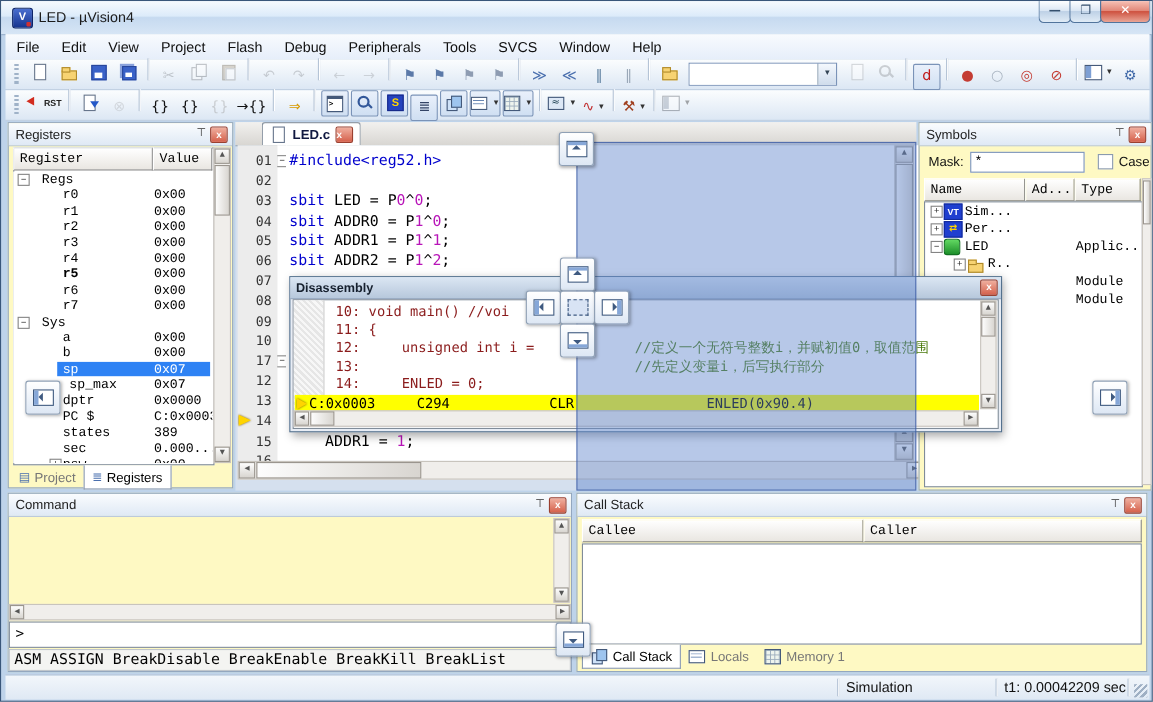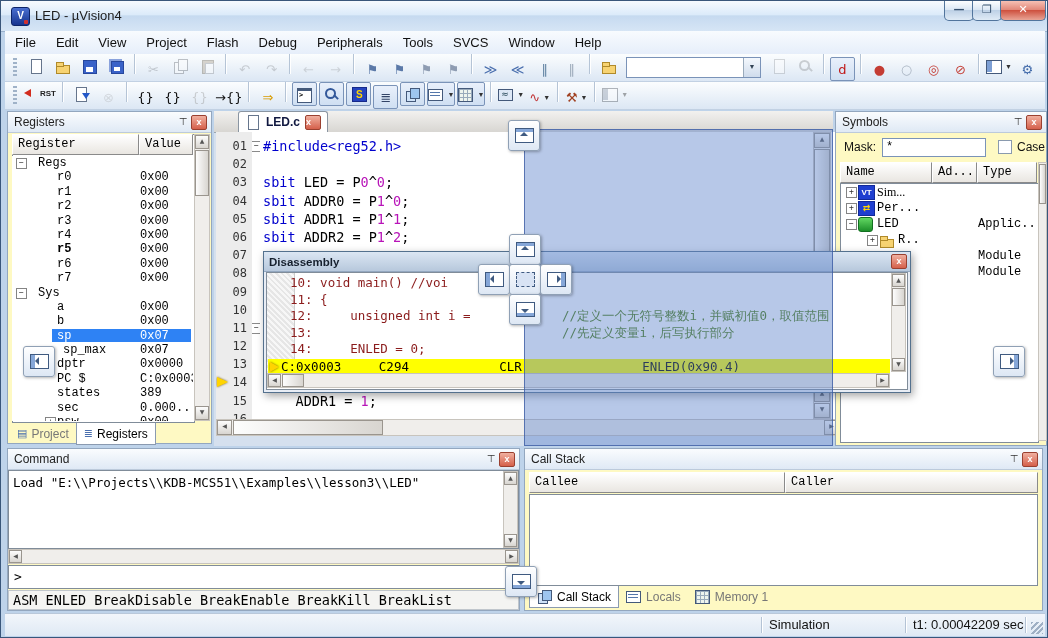--- a/index.html
+++ b/index.html
@@ -164,21 +164,21 @@
   #grip{position:absolute;right:2px;bottom:2px;width:12px;height:12px;
     background:repeating-linear-gradient(135deg,#9fb0c4 0 2px,transparent 2px 4px);}
   
   #disasm-window{position:absolute;left:262px;top:250px;width:648px;height:142px;z-index:40;
     background:#e8edf5;border:1px solid #54718e;box-shadow:2px 3px 8px rgba(0,0,0,.35);box-sizing:border-box;}
   #dis-title{height:19px;background:linear-gradient(#dbe6f3,#b7c8dc);border-bottom:1px solid #93a7bf;position:relative;}
   #dis-title .ptitle{font:bold 11.5px/19px "Liberation Sans",sans-serif;color:#16202e;padding-left:5px;}
   #dis-content{position:absolute;left:2px;top:20px;right:2px;bottom:2px;background:#fff;border:1px solid #808c99;}
   #dis-hatch{position:absolute;left:0;top:0;width:27px;bottom:16px;border-right:1px solid #ccc;
     background:repeating-linear-gradient(45deg,#e6e6e6 0 2px,#f7f7f7 2px 4px);}
-  #dis-rows{position:absolute;left:17px;top:2px;right:16px;height:84px;overflow:hidden;}
+  #dis-rows{position:absolute;left:32px;top:2px;right:16px;height:84px;overflow:hidden;}
   .dr{position:relative;height:16.6px;font:12.5px/16.6px "DejaVu Sans Mono",monospace;color:#8b1c1c;white-space:pre;padding-left:6px;}
   .dr .dcomment{position:absolute;left:278px;top:0;color:#4d7c0f;}
   #dis-cur{position:absolute;left:1px;right:17px;top:86px;height:16px;background:#ffff00;}
   #dis-cur .dtext{position:absolute;left:13px;top:0;font:12.5px/16px "DejaVu Sans Mono",monospace;color:#000;white-space:pre;}
   #dis-cur .cur-arrow{position:absolute;left:2px;top:3px;width:0;height:0;border-left:9px solid #ffd400;
     border-top:5px solid transparent;border-bottom:5px solid transparent;filter:drop-shadow(0 0 1px #7a5c00);}
   #dis-vscroll{right:1px;top:0;width:15px;bottom:17px;}
   #dis-hscroll{left:0;right:17px;bottom:1px;height:15px;}
   
   #dock-overlay{position:absolute;left:523px;top:128px;width:309px;height:317px;z-index:50;
@@ -462,21 +462,21 @@
         <div class="gl"><span>01</span></div>
         <div class="gl"><span>02</span></div>
         <div class="gl"><span>03</span></div>
         <div class="gl"><span>04</span></div>
         <div class="gl"><span>05</span></div>
         <div class="gl"><span>06</span></div>
         <div class="gl"><span>07</span></div>
         <div class="gl"><span>08</span></div>
         <div class="gl"><span>09</span></div>
         <div class="gl"><span>10</span></div>
-        <div class="gl"><span>11</span></div>
+        <div class="gl"><span>17</span></div>
         <div class="gl"><span>12</span></div>
         <div class="gl"><span>13</span></div>
         <div class="gl"><span>14</span><span class="cur-arrow"></span></div>
         <div class="gl"><span>15</span></div>
         <div class="gl"><span>16</span></div>
       </div>
     <div id="foldcol">
         <span class="foldbox" style="top: 9px;">−</span>
         <span class="foldbox" style="top: 191px;">−</span>
       </div>
@@ -523,21 +523,21 @@
       <span id="casebox"></span>
       <span id="caselab">Case Sens</span>
     </div>
     <div id="sym-thead">
       <span class="thcell" style="width:92px;">Name</span><span class="thcell" style="width:45px;">Ad...</span><span class="thcell" style="width:60px;">Type</span>
     </div>
     <div id="sym-body">
         <div class="srow">
           <span class="exp" style="left: 5px;">+</span>
           <span class="ci ci-vt" style="left: 17px;"></span>
-          <span class="sname" style="left: 36px; font-family: Liberation Serif, serif;">Sim...</span>
+          <span class="sname" style="left: 36px;">Sim...</span>
           <span class="stype"></span>
         </div>
         <div class="srow">
           <span class="exp" style="left: 5px;">+</span>
           <span class="ci ci-per" style="left: 17px;"></span>
           <span class="sname" style="left: 36px;">Per...</span>
           <span class="stype"></span>
         </div>
         <div class="srow">
           <span class="exp" style="left: 5px;">−</span>
@@ -564,35 +564,32 @@
       <span class="sthumb" style="left:0;top:1px;width:7px;height:40px;"></span>
     </div>
   </div>
 
   <div class="panel" id="command-panel">
     <div class="phead">
       <span class="ptitle">Command</span>
       <span class="phbtn ppin" style="right:20px;">⊤</span>
       <span class="phbtn pclose" style="right:4px;">x</span>
     </div>
-    <div class="whitebody" id="cmd-out">
-      <span class="txt">Load "E:\\Projects\\KDB-MCS51\\Examples\\lesson3\\LED"</span>
-    </div>
     <div class="sb" id="cmd-vscroll">
       <span class="sbtn" style="left:0;top:0;width:13px;height:13px;">▲</span>
       <span class="sbtn" style="left:0;bottom:0;width:13px;height:13px;">▼</span>
     </div>
     <div class="sb" id="cmd-hscroll">
       <span class="sbtn" style="left:0;top:0;width:13px;height:13px;">◀</span>
       <span class="sbtn" style="right:0;top:0;width:13px;height:13px;">▶</span>
     </div>
     <div class="whitebody" id="cmd-prompt">
       <span class="txt">&gt;</span>
     </div>
-    <div id="cmd-help">ASM ENLED BreakDisable BreakEnable BreakKill BreakList</div>
+    <div id="cmd-help">ASM ASSIGN BreakDisable BreakEnable BreakKill BreakList</div>
   </div>
 
   <div class="panel" id="callstack-panel">
     <div class="phead">
       <span class="ptitle">Call Stack</span>
       <span class="phbtn ppin" style="right:20px;">⊤</span>
       <span class="phbtn pclose" style="right:4px;">x</span>
     </div>
     <div id="cs-thead">
       <span class="thcell" style="width:256px;">Callee</span><span class="thcell" style="width:253px;">Caller</span>

